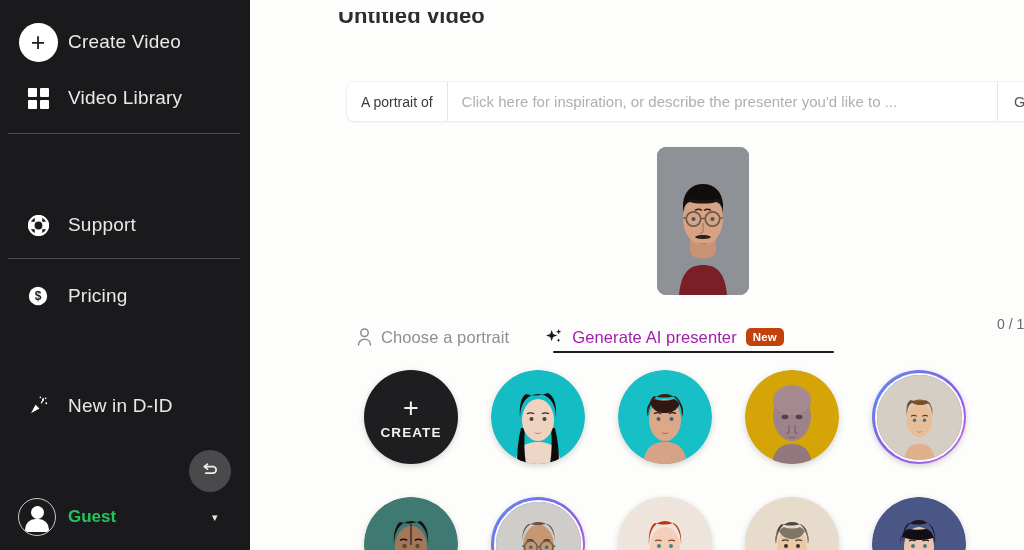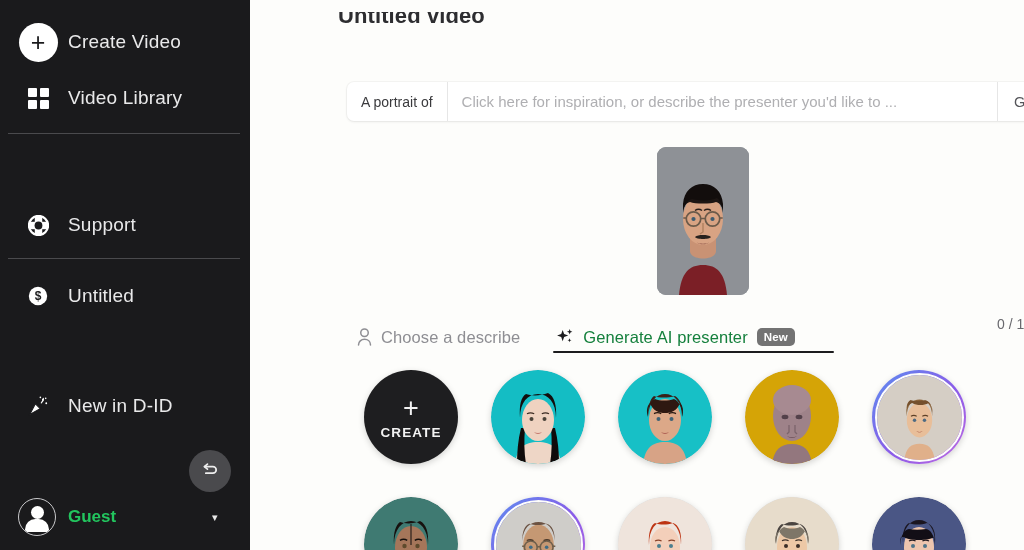--- a/index.html
+++ b/index.html
@@ -114,24 +114,24 @@
     overflow: hidden; background: #8E9196;
   }
   #preview-card svg { display: block; width: 100%; height: 100%; }
 
   
   #tabs { position: absolute; left: 107px; top: 308px; height: 34px; display: flex; align-items: center; }
   .tab { display: flex; align-items: center; height: 34px; white-space: nowrap; }
   .tab-label { font-size: 16.5px; letter-spacing: .1px; }
   #tab-choose .tab-label { color: #8E8E93; }
   #tab-generate { margin-left: 36px; }
-  #tab-generate .tab-label { color: #15803d; }
+  #tab-generate .tab-label { color: #a21caf; }
   .tab-icon { display: flex; align-items: center; justify-content: center; margin-right: 9px; }
   #new-badge {
-    margin-left: 9px; background: #737373; color: #fff;
+    margin-left: 9px; background: #c2410c; color: #fff;
     font-size: 11.5px; font-weight: 700; border-radius: 5px;
     padding: 2.5px 7px 3.5px; letter-spacing: .2px;
   }
   #tab-underline {
     position: absolute; left: 303px; top: 339px;
     width: 281px; height: 2.4px; background: #1C1C1E; border-radius: 2px;
   }
   #counter {
     position: absolute; left: 747px; top: 304px;
     font-size: 14px; color: #68686D; white-space: nowrap;
@@ -210,21 +210,21 @@
 
     <div class="divider" style="top:258px"></div>
 
     <div class="nav-item" style="top:273px">
       <span class="nav-icon">
         <svg width="20" height="20" viewBox="0 0 20 20">
           <circle cx="10" cy="10" r="9.2" fill="#fff"></circle>
           <text x="10" y="14.4" text-anchor="middle" font-family="Liberation Sans, sans-serif" font-size="12" font-weight="700" fill="#1A1A1C">$</text>
         </svg>
       </span>
-      <span class="nav-label">Untitled</span>
+      <span class="nav-label">Pricing</span>
     </div>
 
     <div class="nav-item" style="top:383px">
       <span class="nav-icon">
         <svg width="22" height="22" viewBox="0 0 24 24">
           <path d="M3 21.2 9.2 9.6l5.2 5.2L3 21.2z" fill="#fff"></path>
           <path d="M3 21.2 9.2 9.6l5.2 5.2L3 21.2z" fill="none" stroke="#1A1A1C" stroke-width="1.1"></path>
           <circle cx="17.4" cy="5.2" r="1.1" fill="#fff"></circle>
           <circle cx="21" cy="9" r="1" fill="#fff"></circle>
           <circle cx="14.6" cy="2.6" r=".9" fill="#fff"></circle>
@@ -287,21 +287,21 @@
     </div>
 
     <div id="tabs">
       <div class="tab" id="tab-choose">
         <span class="tab-icon">
           <svg width="15" height="18" viewBox="0 0 16 19" fill="none">
             <circle cx="8" cy="5" r="4" stroke="#8E8E93" stroke-width="1.6"></circle>
             <path d="M1.6 18c0-3.7 2.9-6 6.4-6s6.4 2.3 6.4 6" stroke="#8E8E93" stroke-width="1.6" stroke-linecap="round"></path>
           </svg>
         </span>
-        <span class="tab-label">Choose a describe</span>
+        <span class="tab-label">Choose a portrait</span>
       </div>
 
       <div class="tab" id="tab-generate">
         <span class="tab-icon">
           <svg width="18" height="18" viewBox="0 0 20 20" fill="#1C1C1E">
             <path d="M7.4 2.2 9 6.8l4.6 1.6L9 10l-1.6 4.6L5.8 10 1.2 8.4 5.8 6.8z"></path>
             <path d="M15.2 1.2 16 3.4l2.2.8-2.2.8-.8 2.2-.8-2.2-2.2-.8 2.2-.8z"></path>
             <path d="M15 11.4l.6 1.6 1.6.6-1.6.6-.6 1.6-.6-1.6-1.6-.6 1.6-.6z"></path>
           </svg>
         </span>

